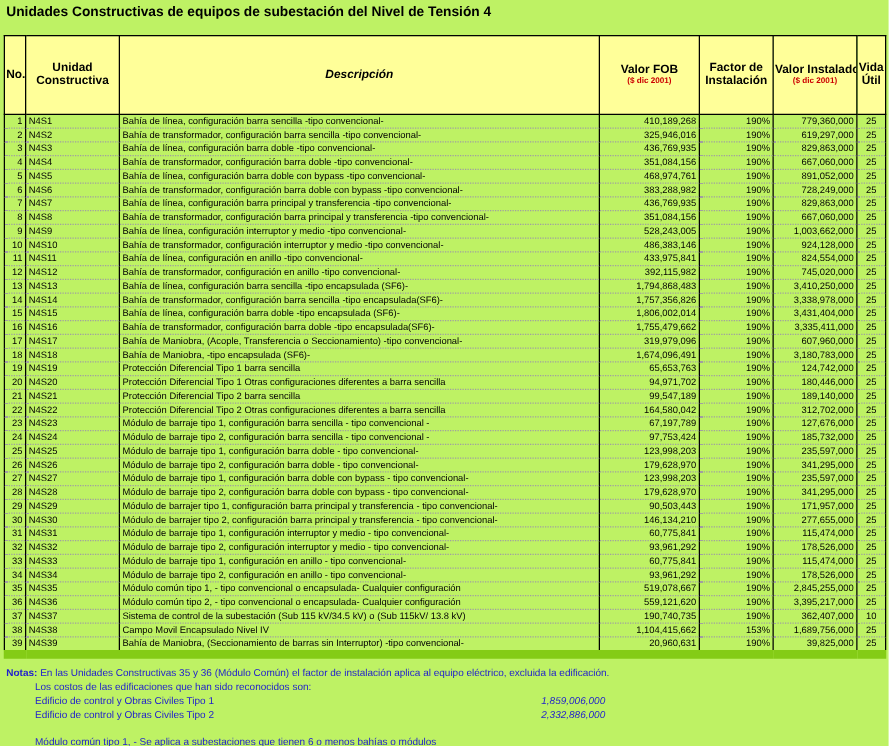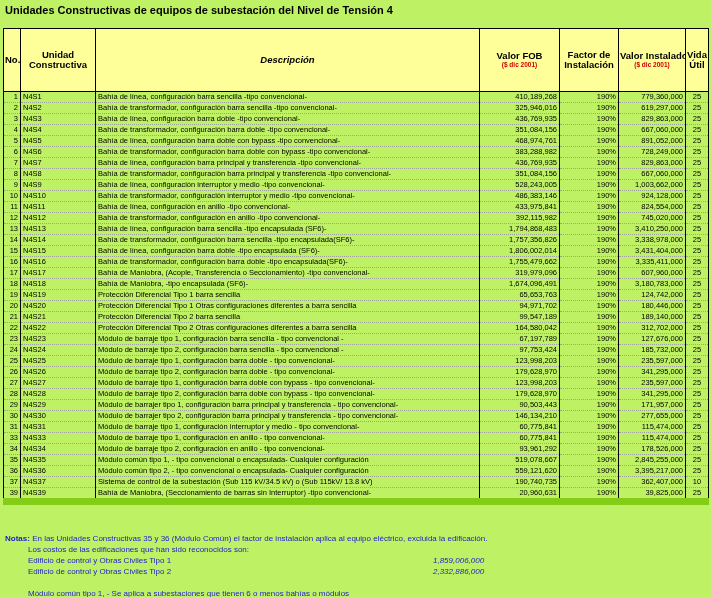--- a/index.html
+++ b/index.html
@@ -369,20 +369,29 @@
         <tr>
       <td class="c-no">31</td>
       <td class="c-unidad">N4S31</td>
       <td class="c-desc">Módulo de barraje tipo 1, configuración interruptor y medio - tipo convencional-</td>
       <td class="c-fob">60,775,841</td>
       <td class="c-factor">190%</td>
       <td class="c-inst">115,474,000</td>
       <td class="c-vida">25</td>
     </tr>
         <tr>
+      <td class="c-no">32</td>
+      <td class="c-unidad">N4S32</td>
+      <td class="c-desc">Módulo de barraje tipo 2, configuración interruptor y medio - tipo convencional-</td>
+      <td class="c-fob">93,961,292</td>
+      <td class="c-factor">190%</td>
+      <td class="c-inst">178,526,000</td>
+      <td class="c-vida">25</td>
+    </tr>
+        <tr>
       <td class="c-no">33</td>
       <td class="c-unidad">N4S33</td>
       <td class="c-desc">Módulo de barraje tipo 1, configuración  en anillo  - tipo convencional-</td>
       <td class="c-fob">60,775,841</td>
       <td class="c-factor">190%</td>
       <td class="c-inst">115,474,000</td>
       <td class="c-vida">25</td>
     </tr>
         <tr>
       <td class="c-no">34</td>
@@ -412,20 +421,29 @@
       <td class="c-vida">25</td>
     </tr>
         <tr>
       <td class="c-no">37</td>
       <td class="c-unidad">N4S37</td>
       <td class="c-desc">Sistema de control de la subestación (Sub 115 kV/34.5 kV) o (Sub 115kV/ 13.8 kV)</td>
       <td class="c-fob">190,740,735</td>
       <td class="c-factor">190%</td>
       <td class="c-inst">362,407,000</td>
       <td class="c-vida">10</td>
+    </tr>
+        <tr>
+      <td class="c-no">38</td>
+      <td class="c-unidad">N4S38</td>
+      <td class="c-desc">Campo Movil Encapsulado Nivel IV</td>
+      <td class="c-fob">1,104,415,662</td>
+      <td class="c-factor">153%</td>
+      <td class="c-inst">1,689,756,000</td>
+      <td class="c-vida">25</td>
     </tr>
         <tr>
       <td class="c-no">39</td>
       <td class="c-unidad">N4S39</td>
       <td class="c-desc">Bahía de Maniobra, (Seccionamiento de barras sin Interruptor) -tipo convencional-</td>
       <td class="c-fob">20,960,631</td>
       <td class="c-factor">190%</td>
       <td class="c-inst">39,825,000</td>
       <td class="c-vida">25</td>
     </tr>

